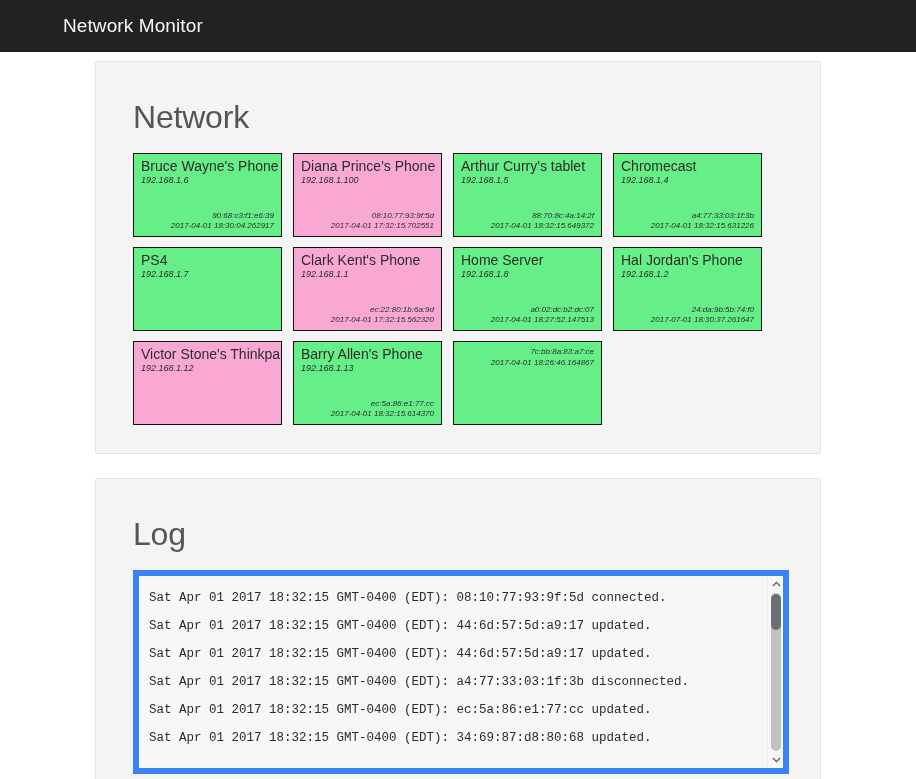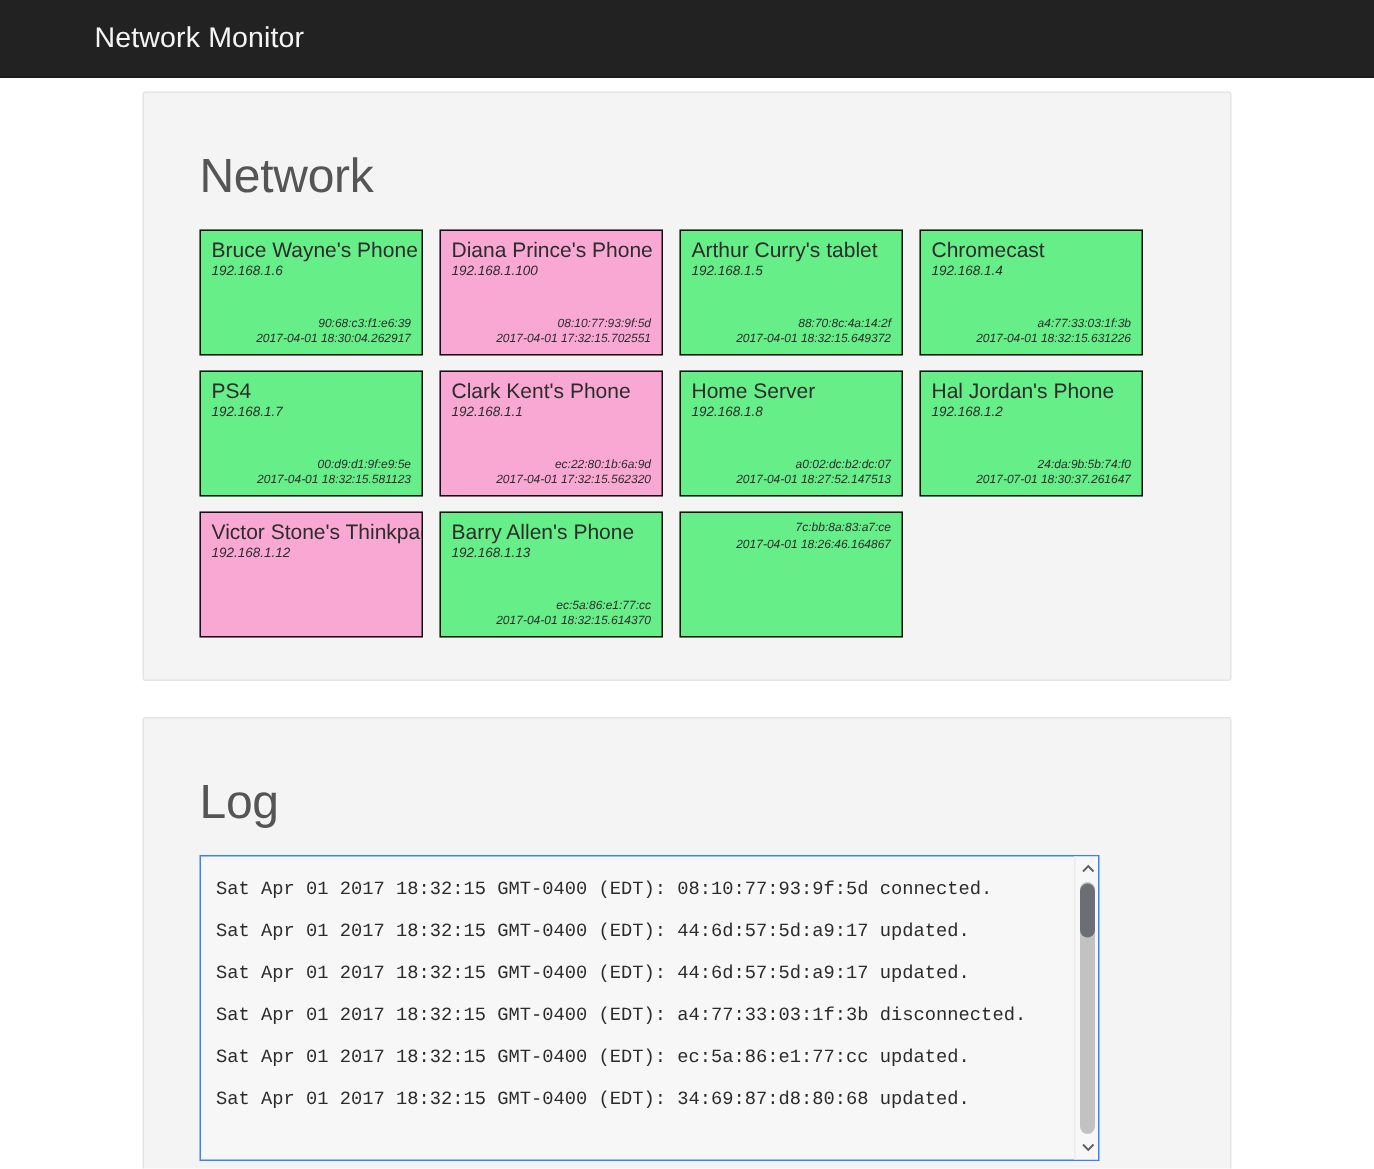--- a/index.html
+++ b/index.html
@@ -105,25 +105,25 @@
     font-style: italic;
     color: #2c2c2c;
     line-height: 1.35;
     white-space: nowrap;
   }
 
   
   .log-panel { padding-bottom: 20px; }
   .log-wrap {
     margin: 0 0 0 19px;
-    width: 600px;
+    width: 656px;
     height: 204px;
     position: relative;
     background: #f7f7f7;
-    border: 1px solid #3b82f6;
+    border: 6px solid #3b82f6;
     box-sizing: border-box;
     display: flex;
   }
   .log-body {
     flex: 1 1 auto;
     padding: 8px 10px 8px 10px;
     overflow: hidden;
     box-sizing: border-box;
   }
   .log-line {
@@ -224,24 +224,20 @@
           <div class="device-foot">
             <div class="device-mac">a4:77:33:03:1f:3b</div>
             <div class="device-time">2017-04-01 18:32:15.631226</div>
           </div>
         </div>
         <div class="device-card online">
           <div class="device-head">
             <div class="device-name">PS4</div>
             <div class="device-ip">192.168.1.7</div>
           </div>
-          <div class="device-foot">
-            <div class="device-mac">00:d9:d1:9f:e9:5e</div>
-            <div class="device-time">2017-04-01 18:32:15.581123</div>
-          </div>
         </div>
         <div class="device-card offline">
           <div class="device-head">
             <div class="device-name">Clark Kent's Phone</div>
             <div class="device-ip">192.168.1.1</div>
           </div>
           <div class="device-foot">
             <div class="device-mac">ec:22:80:1b:6a:9d</div>
             <div class="device-time">2017-04-01 17:32:15.562320</div>
           </div>

